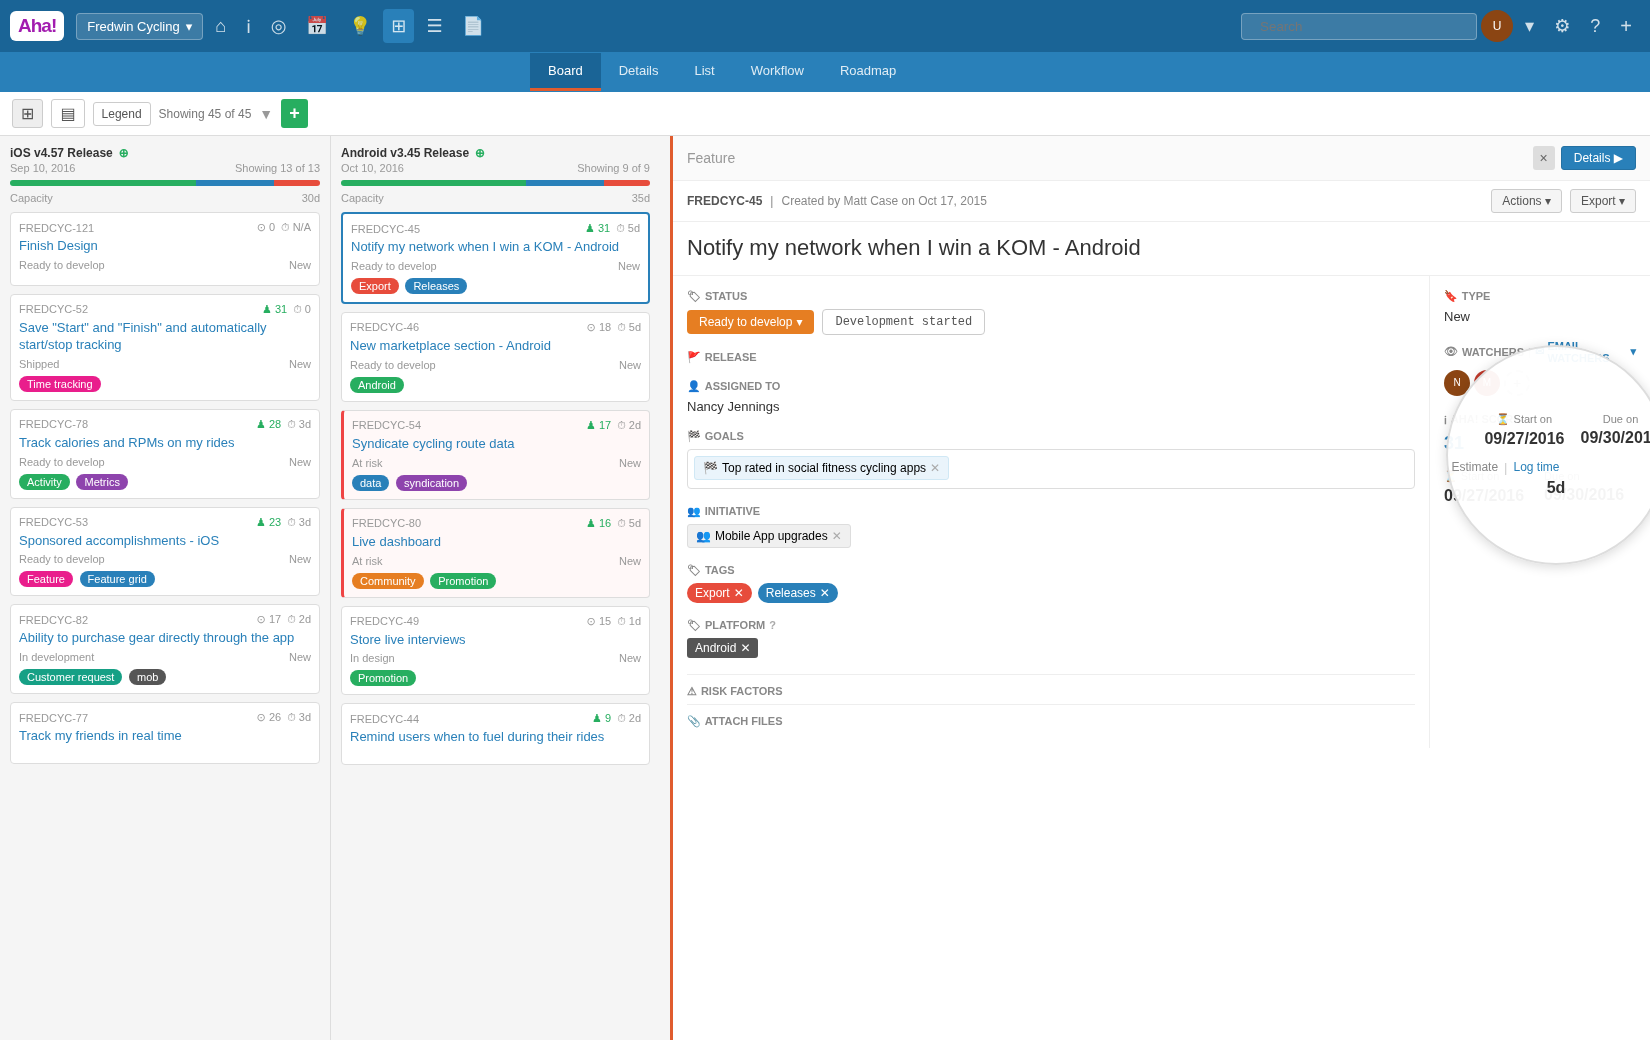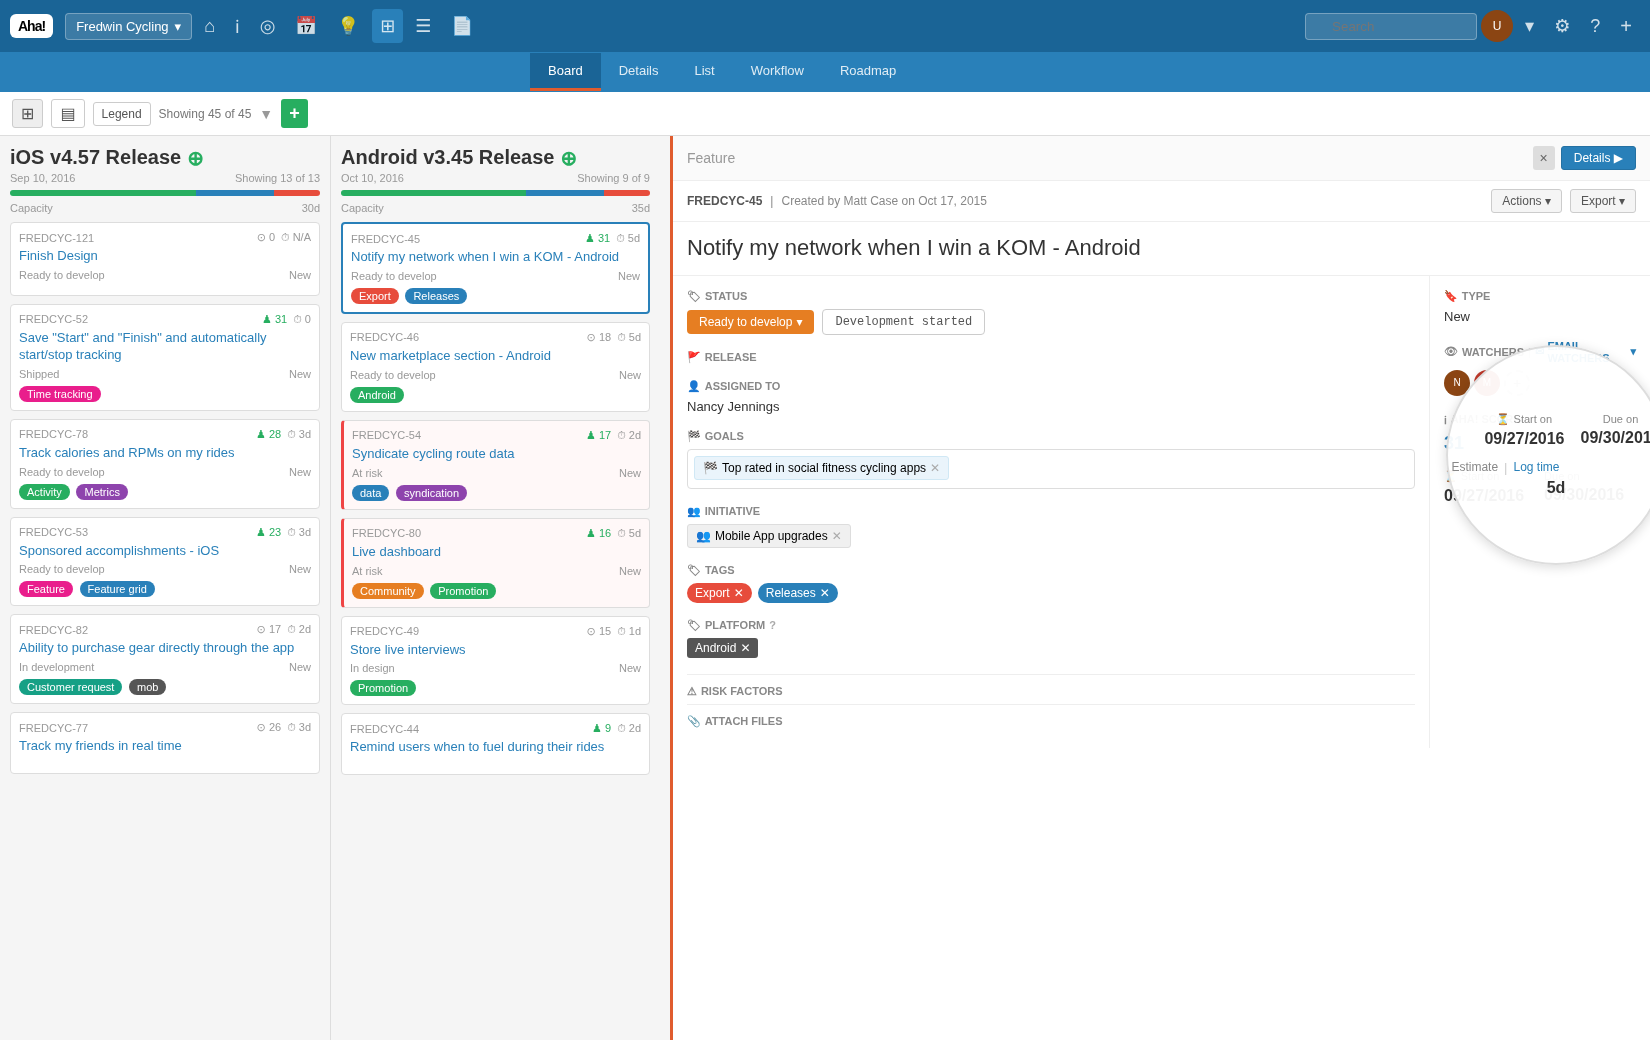--- a/index.html
+++ b/index.html
@@ -3,34 +3,34 @@
   <meta charset="utf-8">
   <style>
     * { box-sizing: border-box; margin: 0; padding: 0; }
     body { font-family: -apple-system, BlinkMacSystemFont, 'Segoe UI', sans-serif; font-size: 13px; background: #f0f0f0; overflow: hidden; }
 
     
     .top-nav {
       display: flex; align-items: center; background: #1a6496; height: 52px; padding: 0 10px; gap: 4px;
     }
     .aha-logo {
-      background: #fff; color: #000000; font-weight: 900; font-size: 14px; border-radius: 6px;
+      background: #fff; color: #a21caf; font-weight: 900; font-size: 19px; border-radius: 6px;
       padding: 4px 8px; margin-right: 8px; letter-spacing: -1px;
     }
     .nav-dropdown {
       background: rgba(255,255,255,0.15); color: #fff; border: 1px solid rgba(255,255,255,0.3);
       border-radius: 4px; padding: 5px 10px; font-size: 13px; cursor: pointer; display: flex; align-items: center; gap: 6px;
     }
     .nav-icon-btn {
       color: rgba(255,255,255,0.8); background: none; border: none; cursor: pointer;
       font-size: 18px; padding: 6px 8px; border-radius: 4px; display: flex; align-items: center; justify-content: center;
     }
     .nav-icon-btn.active { background: #2980b9; }
     .nav-spacer { flex: 1; }
-    .nav-search { background: rgba(255,255,255,0.15); border: 1px solid rgba(255,255,255,0.3); border-radius: 4px; padding: 5px 26px; color: #7dd3fc; width: 172px; }
+    .nav-search { background: rgba(255,255,255,0.15); border: 1px solid rgba(255,255,255,0.3); border-radius: 4px; padding: 5px 18px; color: #7dd3fc; width: 236px; }
     .nav-avatar { width: 32px; height: 32px; border-radius: 50%; background: #8B4513; display: flex; align-items: center; justify-content: center; color: #fff; font-size: 12px; }
 
     
     .sub-nav {
       background: #2980b9; display: flex; align-items: center; height: 40px; padding-left: 530px;
     }
     .sub-nav-tab {
       color: rgba(255,255,255,0.85); padding: 10px 18px; cursor: pointer; font-size: 13px; border-bottom: 3px solid transparent;
     }
     .sub-nav-tab.active { background: #1a6496; color: #fff; border-bottom: 3px solid #e05c2e; }
@@ -47,21 +47,21 @@
     
     .main-content { display: flex; height: calc(1040px - 52px - 40px - 44px); overflow: hidden; }
 
     
     .board-area { display: flex; overflow-x: hidden; flex: 0 0 670px; padding: 0; background: #f5f5f5; }
 
     .column { width: 330px; flex-shrink: 0; padding: 10px 10px; overflow-y: auto; background: #f5f5f5; }
     .column + .column { border-left: 1px solid #ddd; }
 
     .col-header { margin-bottom: 8px; }
-    .col-title { font-size: 20px; font-weight: 600; color: #333; display: flex; align-items: flex-start; gap: 6px; }
+    .col-title { font-size: 12px; font-weight: 600; color: #333; display: flex; align-items: flex-start; gap: 6px; }
     .col-meta { display: flex; justify-content: space-between; font-size: 11px; color: #999; margin-top: 2px; }
 
     .capacity-bar { height: 6px; background: #eee; border-radius: 3px; margin: 6px 0; display: flex; overflow: hidden; }
     .cap-green { background: #27ae60; flex: 0.6; }
     .cap-blue { background: #2980b9; flex: 0.25; }
     .cap-red { background: #e74c3c; flex: 0.15; }
 
     
     .card { background: #fff; border-radius: 4px; border: 1px solid #ddd; margin-bottom: 8px; padding: 8px; cursor: pointer; }
     .card.selected { border: 2px solid #2980b9; }

